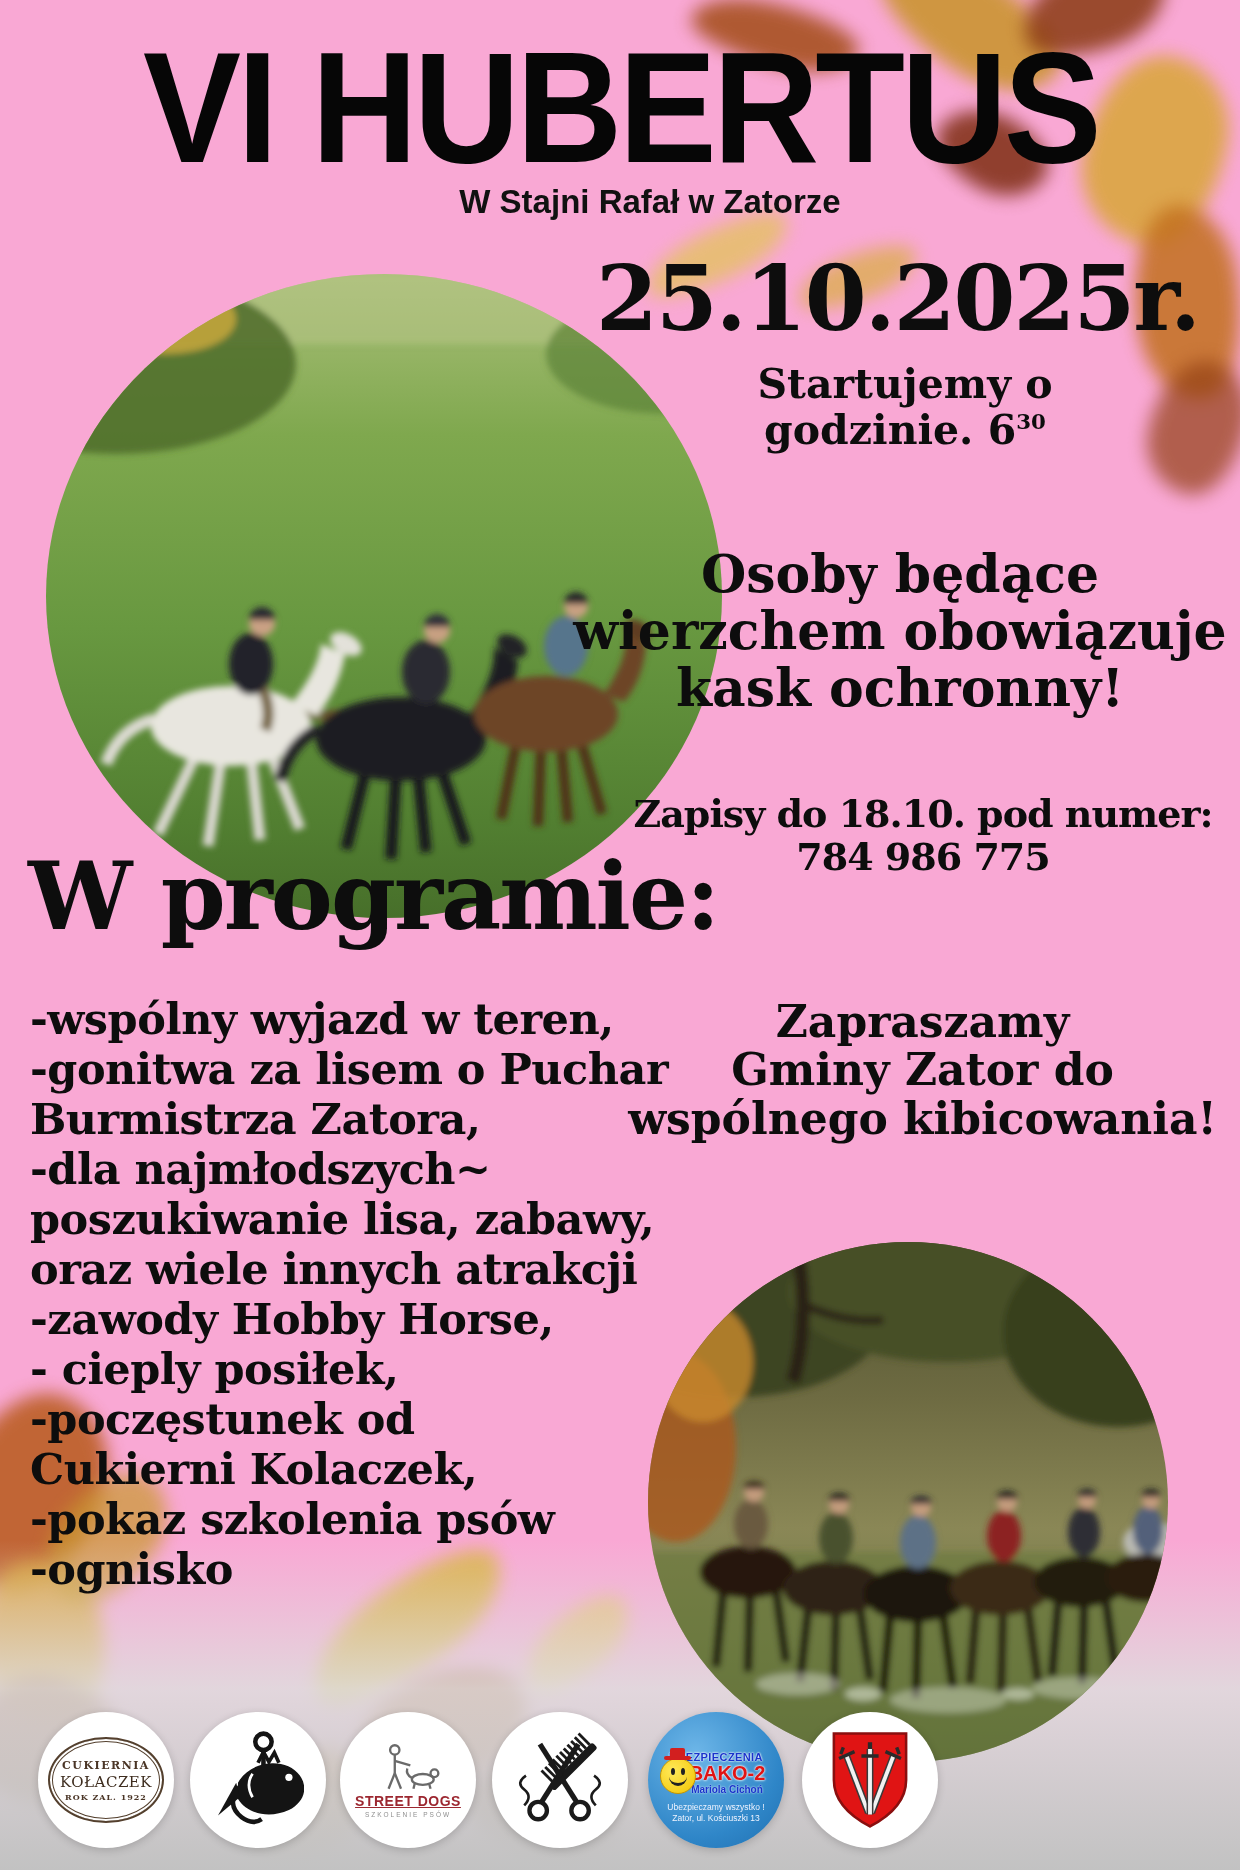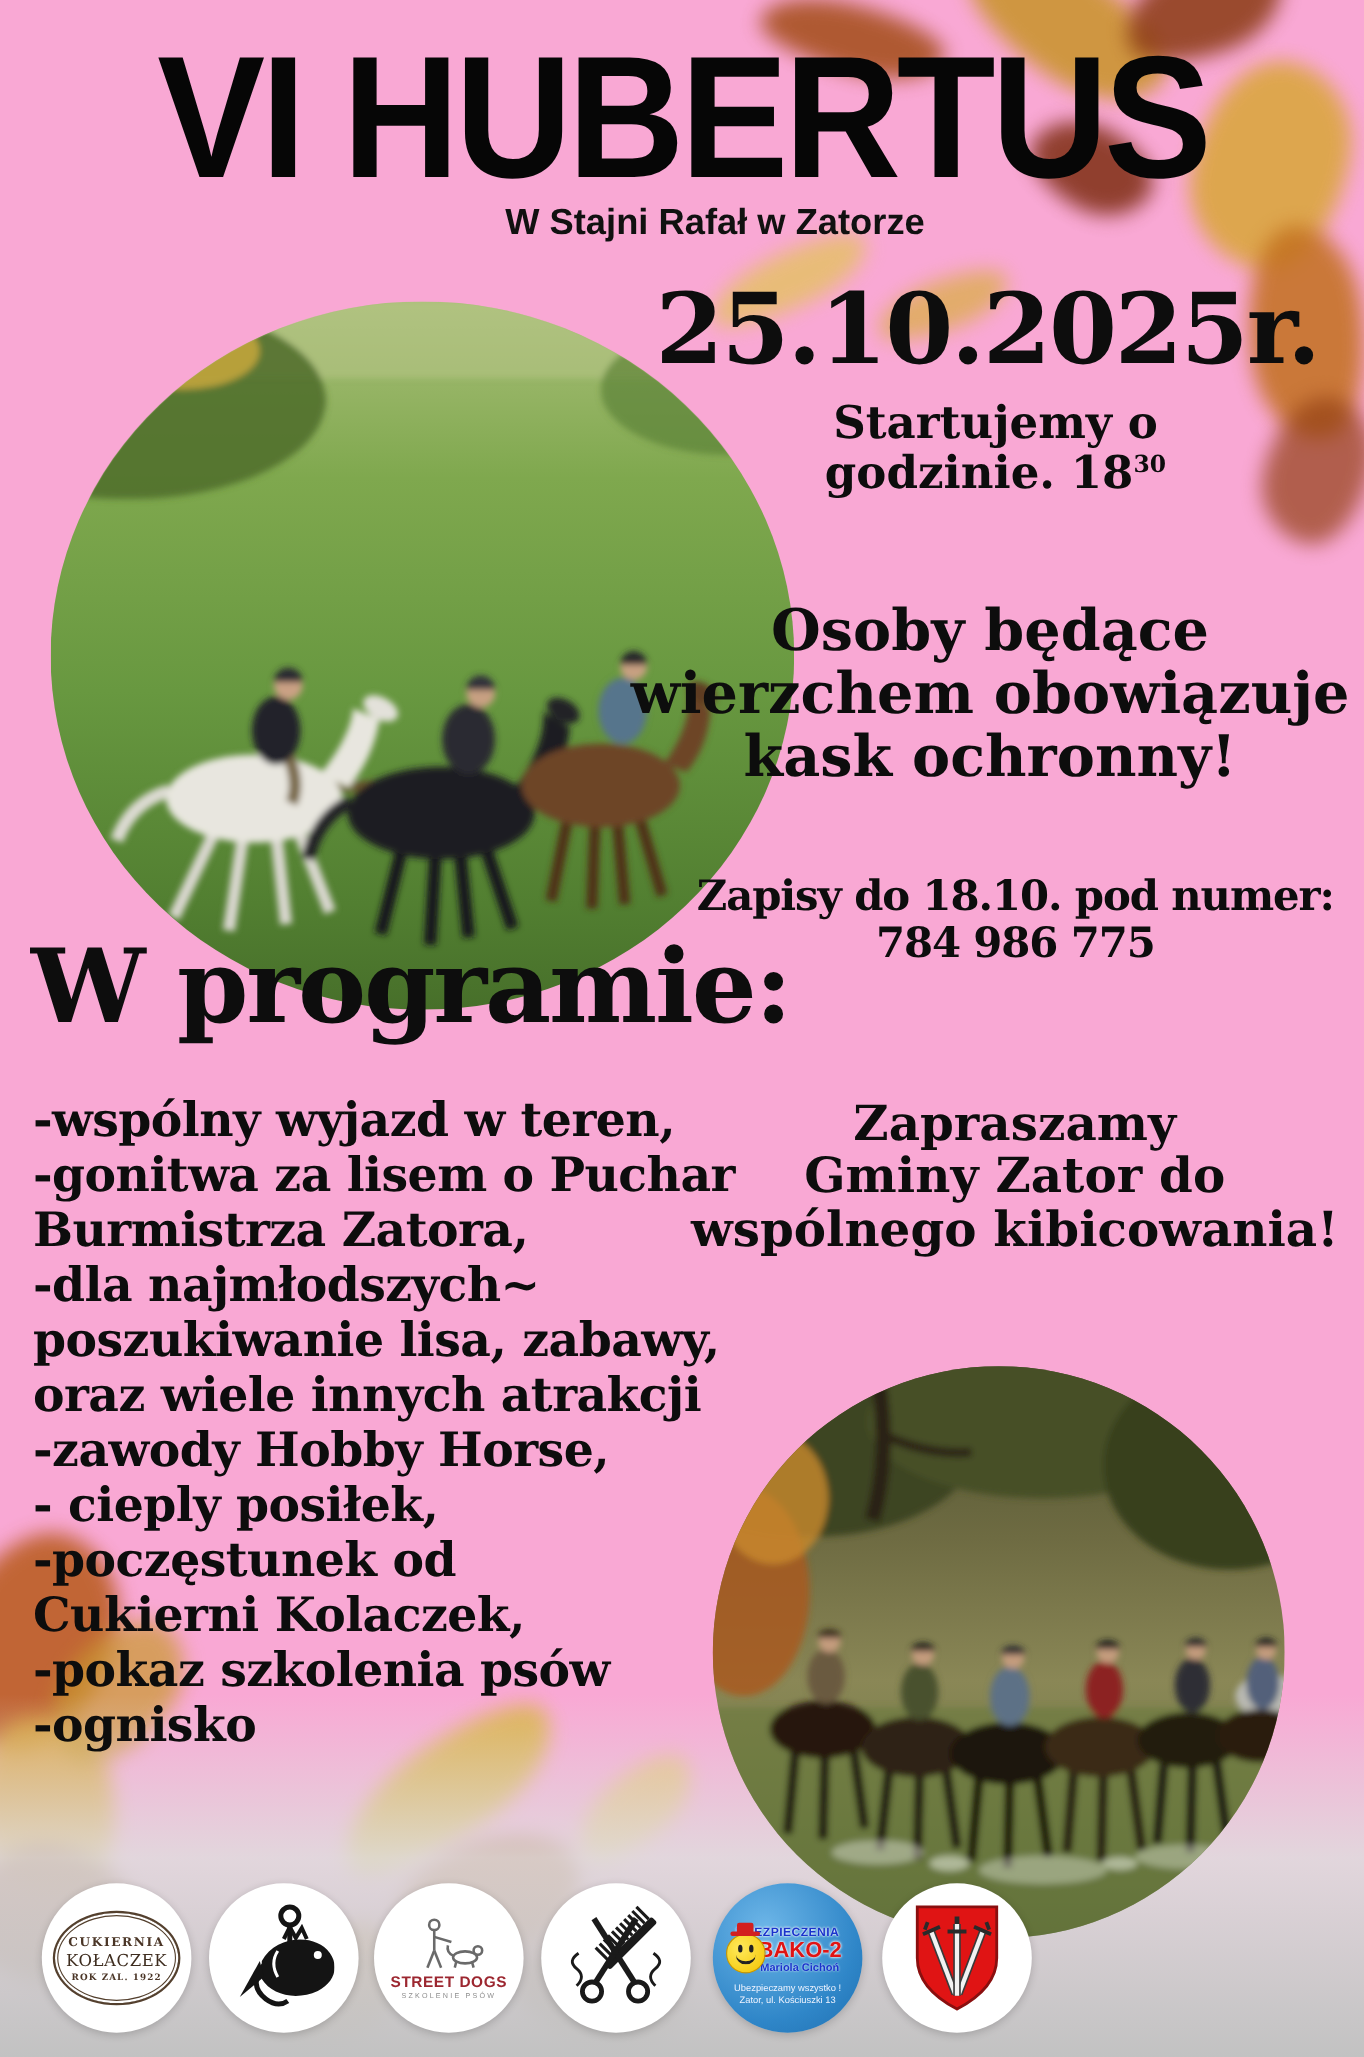--- a/index.html
+++ b/index.html
@@ -42,21 +42,21 @@
         z-index:6;box-shadow:0 2px 8px rgba(0,0,0,.18);display:flex;flex-direction:column;
         align-items:center;justify-content:center;overflow:hidden;text-align:center;}
   .logo1{left:38px;}  .logo2{left:190px;} .logo3{left:340px;}
   .logo4{left:492px;} .logo5{left:648px;background:radial-gradient(circle at 35% 30%,#6db6e8,#2f86c8 65%,#1f6fb0);}
   .logo6{left:802px;}
   .oval{width:112px;height:82px;border:2px solid #54402e;border-radius:50%;display:flex;
         flex-direction:column;align-items:center;justify-content:center;box-shadow:inset 0 0 0 2px #fff,inset 0 0 0 3px #54402e;}
   .bak1{font-family:"DejaVu Serif",serif;font-size:11px;font-weight:bold;letter-spacing:1.5px;color:#4a3526;}
   .bak2{font-family:"DejaVu Serif",serif;font-size:15px;font-weight:normal;letter-spacing:.5px;color:#3e2d1f;margin:1px 0;text-align:right;}
   .bak3{font-family:"DejaVu Serif",serif;font-size:8px;font-weight:bold;letter-spacing:1px;color:#4a3526;}
-  .sd-brand{font-family:"Liberation Sans",sans-serif;font-weight:bold;font-size:14px;color:#9c2730;letter-spacing:.5px;margin-top:2px;}
+  .sd-brand{font-family:"Liberation Sans",sans-serif;font-weight:bold;font-size:14px;color:#9c2730;letter-spacing:.5px;margin-top:2px;text-decoration:underline;}
   .sd-tag{font-family:"Liberation Sans",sans-serif;font-size:6.5px;color:#8f8f8f;letter-spacing:2px;margin-top:2px;}
   .l5-top{font-family:"Liberation Sans",sans-serif;font-weight:bold;font-size:11px;color:#1933cc;
           text-shadow:0 0 2px #fff,0 0 2px #fff;letter-spacing:.4px;margin-top:14px;}
   .l5-brand{font-family:"Liberation Sans",sans-serif;font-weight:bold;font-size:20px;color:#e01414;
           text-shadow:0 0 2px #fff,0 0 3px #fff;margin-left:22px;line-height:1;}
   .l5-owner{font-family:"Liberation Sans",sans-serif;font-weight:bold;font-size:10px;color:#1933cc;
           text-shadow:0 0 2px #fff;margin-left:22px;margin-top:1px;}
   .l5-tag{font-family:"Liberation Sans",sans-serif;font-size:8.5px;color:#eef3ff;margin-top:7px;}
   .l5-addr{font-family:"Liberation Sans",sans-serif;font-size:8.5px;color:#eef3ff;margin-top:1px;}
   .smiley{position:absolute;left:12px;top:46px;width:34px;height:34px;border-radius:50%;
@@ -162,21 +162,21 @@
         <ellipse cx="520" cy="372" rx="22" ry="30" fill="#56748c"></ellipse>
         <circle cx="530" cy="332" r="12" fill="#c8a082"></circle>
         <path d="M518 330 a12 12 0 0 1 24 0 Z" fill="#26262c"></path>
       </g>
     </svg>
   </div>
 
   <div class="abs date">25.10.2025r.</div>
   <div class="abs start">
     <div>Startujemy o</div>
-    <div><span>godzinie. 18</span><span class="sup">30</span></div>
+    <div><span>godzinie. 6</span><span class="sup">30</span></div>
   </div>
   <div class="abs helmet">
     <div>Osoby będące</div>
     <div>wierzchem obowiązuje</div>
     <div>kask ochronny!</div>
   </div>
   <div class="abs signup">
     <div>Zapisy do 18.10. pod numer:</div>
     <div>784 986 775</div>
   </div>

